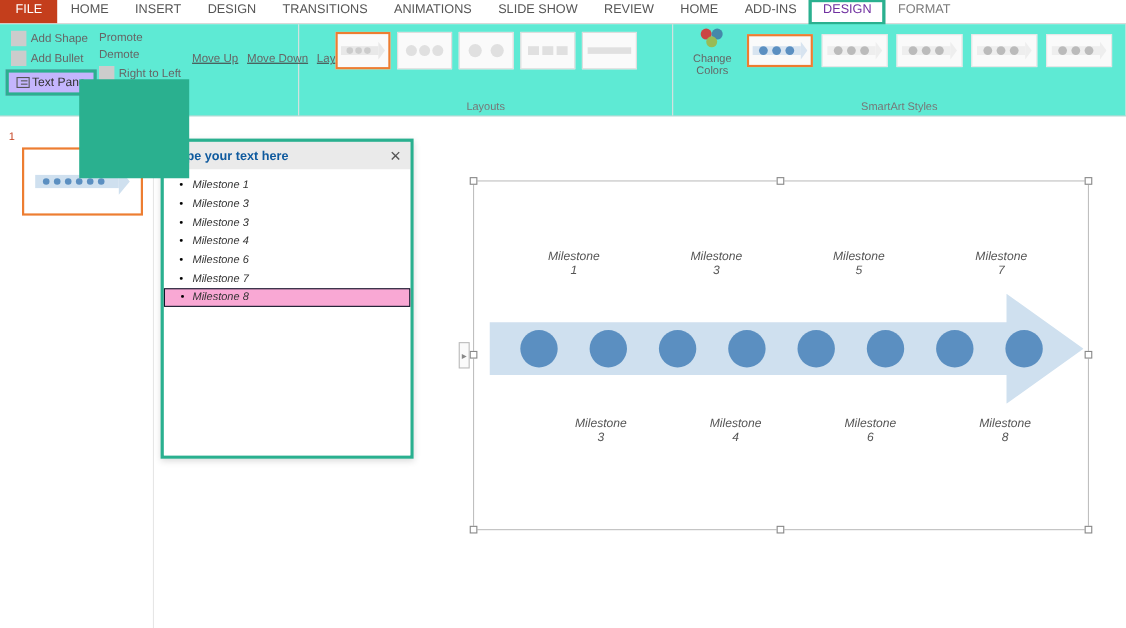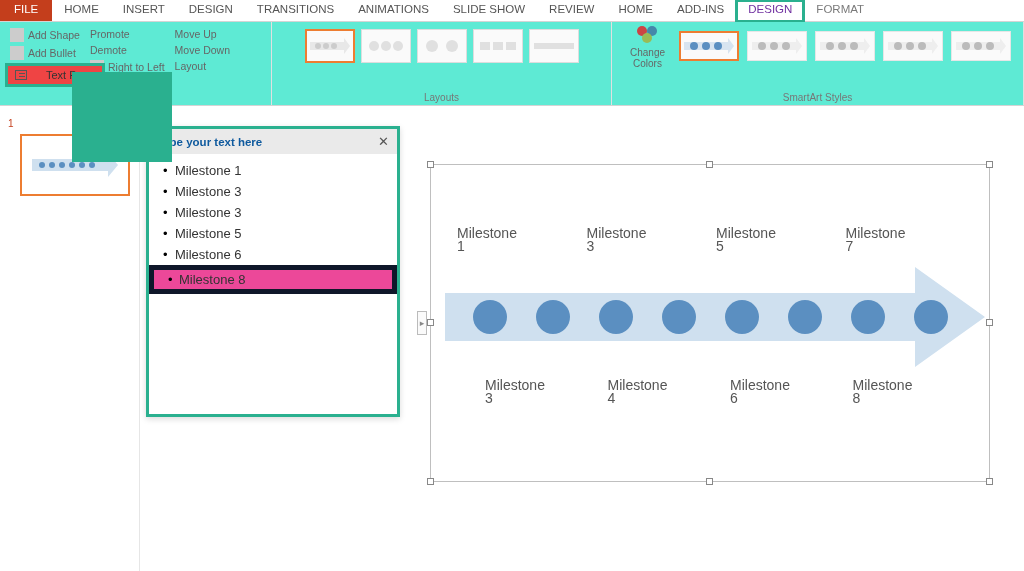--- a/index.html
+++ b/index.html
@@ -23,61 +23,61 @@
   .layout-swatch.sel { border: 2px solid #ed7d31; }
   .layout-swatch svg { width: 40px; height: 24px; }
   .styles-row { display: flex; gap: 8px; align-items: center; height: 40px; }
   .style-swatch { width: 60px; height: 30px; background: #fafafa; border: 1px solid #e6e6e6; display:flex; align-items:center; justify-content:center;}
   .style-swatch.sel { border: 2px solid #ed7d31; }
   .style-swatch svg { width:50px; height:20px;}
   .cc-btn{ width:46px; text-align:center; font-size:10px; color:#666; line-height:11px;}
 
   
   .textpane-btn-wrap { position: absolute; top: 63px; left: 5px; z-index: 20; }
-  .textpane-btn-box { border: 3px solid #2ab08f; display: flex; align-items: center; background: #ef4444; padding: 3px 7px; gap: 19px; font-size: 11px; color: #333; }
+  .textpane-btn-box { border: 3px solid #2ab08f; display: flex; align-items: center; background: #c4b5fd; padding: 3px 7px; gap: 2px; font-size: 11px; color: #333; }
   .textpane-ico { width: 12px; height: 10px; border: 1px solid #555; display: inline-block; position: relative; }
   .textpane-ico::after { content: ''; position: absolute; left: 3px; top: 2px; right: 1px; height: 1px; background: #555; box-shadow: 0 3px 0 #555; }
 
   
   .workspace { position: absolute; top: 106px; left: 0; right: 0; bottom: 0; display: flex; }
   .thumbs { width: 140px; background: #fff; border-right: 1px solid #e6e6e6; padding: 10px 8px; }
   .thumb-num { font-size: 10px; color: #c43e1c; }
   .thumb { margin-top: 4px; margin-left: 12px; width: 110px; height: 62px; border: 2px solid #ed7d31; background: #fff; display: flex; align-items: center; justify-content: center; filter: blur(0.5px); }
   .thumb svg { width: 90px; height: 40px; }
 
   .canvas { flex: 1; position: relative; background: #fff; }
 
   
-  .textpane-pop { position: absolute; top: 20px; left: 146px; width: 254px; border: 3px solid #2ab08f; z-index: 15; background: #f7f7f7; box-shadow: 0 2px 6px rgba(0,0,0,0.15); }
+  .textpane-pop { position: absolute; top: 20px; left: 146px; width: 230px; border: 3px solid #2ab08f; z-index: 15; background: #f7f7f7; box-shadow: 0 2px 6px rgba(0,0,0,0.15); }
   .tp-header { background: #eaeaea; padding: 5px 8px; font-size: 11.5px; font-weight: bold; color: #0f5a9e; display: flex; justify-content: space-between; align-items: center; }
   .tp-close { font-size: 13px; color: #555; cursor: pointer; font-weight: normal; }
   .tp-list { background: #fff; padding: 6px 0; min-height: 260px; }
-  .tp-item { padding: 3px 6px 3px 26px; font-size: 13px; color: #333; position: relative; }
+  .tp-item { padding: 3px 6px 3px 26px; font-size: 10px; color: #333; position: relative; font-style: italic; }
   .tp-item::before { content: '•'; position: absolute; left: 14px; color: #000; }
-  .tp-item.sel { background: #ec4899; border: 5px solid #0f172a; padding: 2px 5px 2px 25px; }
+  .tp-item.sel { background: #f9a8d4; border: 1px solid #0f172a; padding: 2px 5px 2px 25px; }
   .tp-footer { border-top: 1px solid #ddd; padding: 8px 10px; font-size: 10.5px; color: #555; line-height: 14px; }
   .tp-footer-title { font-weight: bold; color: #444; margin-bottom: 2px; font-size: 11px;}
   .tp-learn { text-decoration: underline; color: #555; margin-top: 4px; display: inline-block; cursor: pointer; }
 
   
   .arrow-annot { position: absolute; top: 72px; left: 72px; z-index: 30; pointer-events: none; }
 
   
   .smartart-frame { position: absolute; top: 58px; left: 430px; width: 560px; height: 318px; border: 1px solid #bfbfbf; }
   .sa-handle { position: absolute; width: 7px; height: 7px; background: #fff; border: 1px solid #888; }
   .sa-h-nw { top: -4px; left: -4px; } .sa-h-n { top: -4px; left: calc(50% - 4px); } .sa-h-ne { top: -4px; right: -4px; }
   .sa-h-w { top: calc(50% - 4px); left: -4px; } .sa-h-e { top: calc(50% - 4px); right: -4px; }
   .sa-h-sw { bottom: -4px; left: -4px; } .sa-h-s { bottom: -4px; left: calc(50% - 4px); } .sa-h-se { bottom: -4px; right: -4px; }
   .sa-expander { position:absolute; left:-14px; top:calc(50% - 12px); width:10px; height:24px; border:1px solid #bbb; background:#fafafa; display:flex; align-items:center; justify-content:center; font-size:9px; color:#888;}
 
   .sa-content { position: absolute; inset: 14px; }
   .sa-arrow { position: absolute; top: 88px; left: 0; right: 0; height: 100px; }
   .sa-labels-top { position: absolute; top: 48px; left: 0; right: 0; display:flex; }
   .sa-labels-bot { position: absolute; top: 200px; left: 0; right: 0; display:flex; }
-  .sa-label { width: 130px; text-align: left; font-size: 14px; color: #555; line-height: 13px; }
+  .sa-label { width: 130px; text-align: center; font-size: 11px; color: #555; line-height: 13px; font-style: italic; }
   .sa-labels-top .sa-label:first-child{ margin-left:12px;}
   .sa-labels-bot .sa-label:first-child{ margin-left:40px;}
 </style>
 </head>
 <body>
 
 <div class="tabs">
   <div class="tab file">FILE</div>
   <div class="tab">HOME</div>
   <div class="tab">INSERT</div>
@@ -114,21 +114,21 @@
             <span>Promote</span>
           </div>
         <div class="rb-item">
             <span>Demote</span>
           </div>
         <div class="rb-item">
             <span class="rb-ico"></span>
             <span>Right to Left</span>
           </div>
       </div>
-      <div style="display:flex; flex-direction:column;">
+      <div style="display:flex; flex-direction:row;text-decoration:underline;">
         <div class="rb-item">
             <span>Move Up</span>
           </div>
         <div class="rb-item">
             <span>Move Down</span>
           </div>
         <div class="rb-item">
             <span>Layout</span>
           </div>
       </div>
@@ -271,22 +271,23 @@
 
     <div class="textpane-pop" style="left:6px;">
       <div class="tp-header">
         <span>Type your text here</span>
         <span class="tp-close">✕</span>
       </div>
       <div class="tp-list">
         <div class="tp-item">Milestone 1</div>
         <div class="tp-item">Milestone 3</div>
         <div class="tp-item">Milestone 3</div>
-        <div class="tp-item">Milestone 5</div>
+        <div class="tp-item">Milestone 4</div>
         <div class="tp-item">Milestone 6</div>
+        <div class="tp-item">Milestone 7</div>
         <div class="tp-item sel">Milestone 8</div>
       </div>
     </div>
 
     <div class="smartart-frame" style="left:290px;">
       <div class="sa-expander">▸</div>
       <div class="sa-handle sa-h-nw"></div>
       <div class="sa-handle sa-h-n"></div>
       <div class="sa-handle sa-h-ne"></div>
       <div class="sa-handle sa-h-w"></div>

